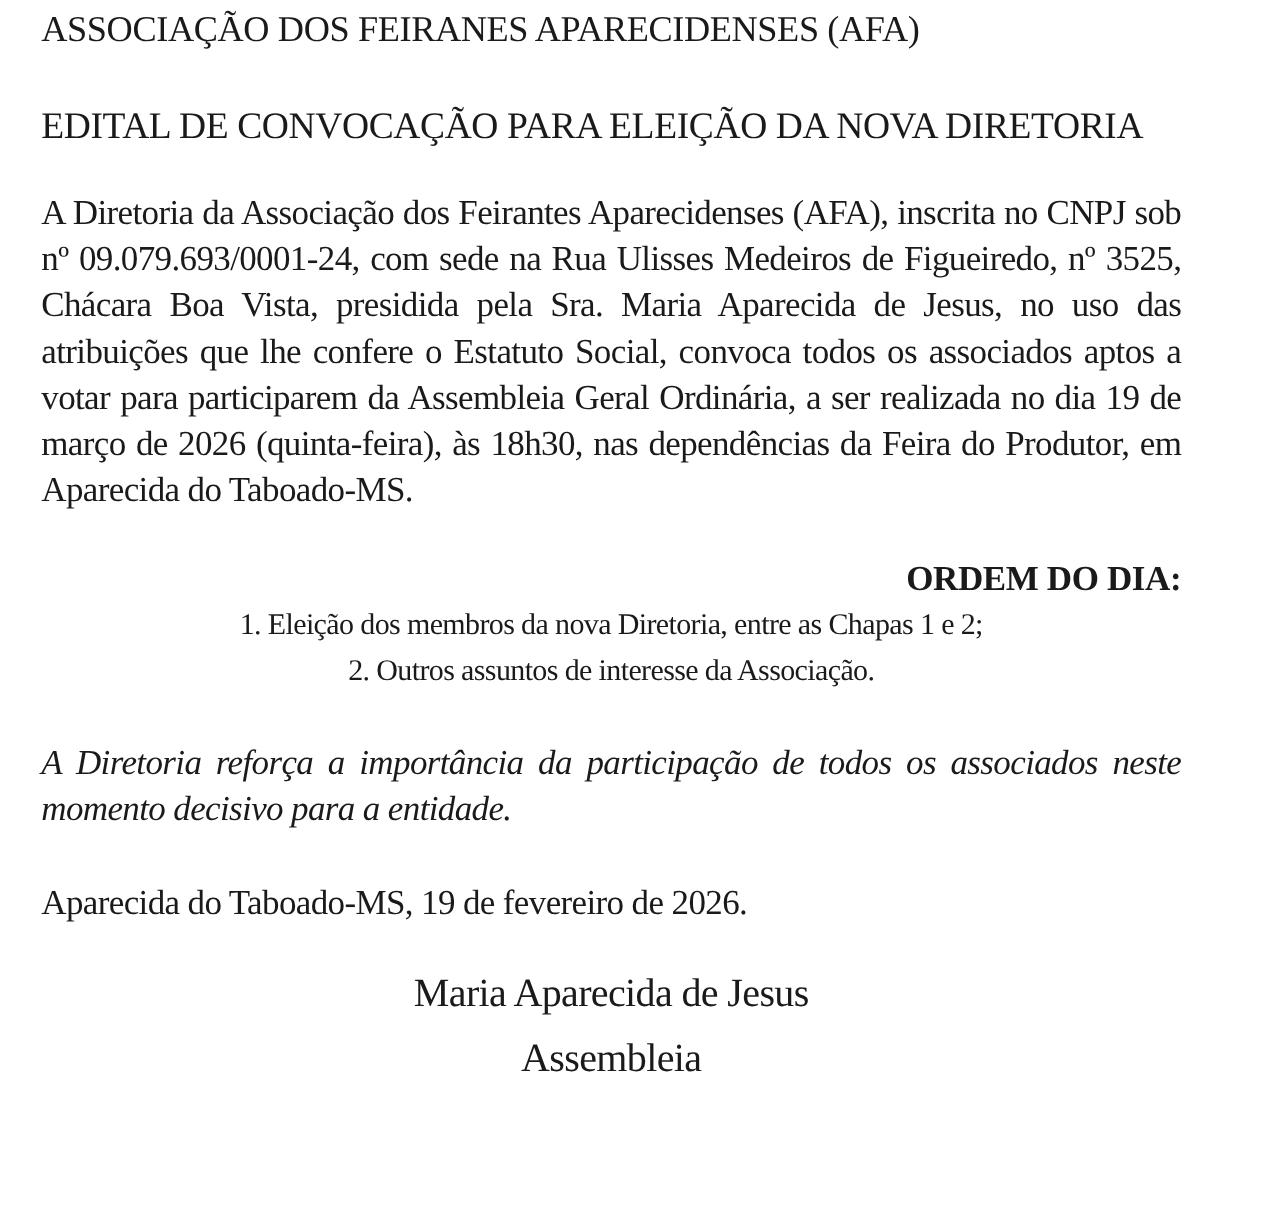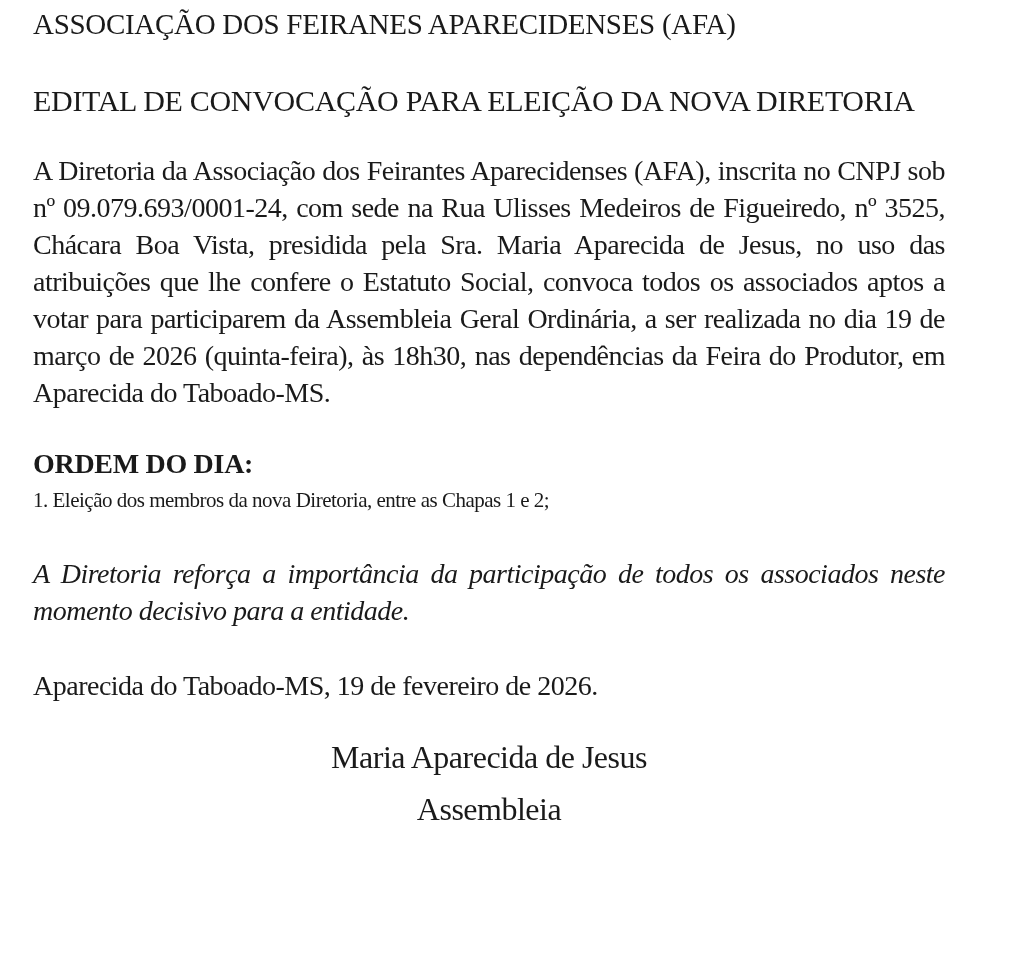--- a/index.html
+++ b/index.html
@@ -45,27 +45,28 @@
   }
   .agenda {
     margin: 0 0 36px 0;
   }
   .agenda-heading {
     font-size: 28px;
     line-height: 37px;
     font-weight: bold;
     letter-spacing: -0.3px;
     margin: 0;
+    text-align: right;
   }
   .agenda-item {
-    font-size: 21px;
+    font-size: 24px;
     line-height: 37px;
     letter-spacing: -0.5px;
     margin: 0;
-    text-align: left;
+    text-align: center;
   }
   .closing-para {
     font-size: 28px;
     line-height: 37px;
     letter-spacing: -0.5px;
     text-align: justify;
     margin: 0 0 38px 0;
     font-style: italic;
   }
   .date-line {
@@ -90,20 +91,21 @@
 
   <p class="org-line">ASSOCIAÇÃO DOS FEIRANES APARECIDENSES (AFA)</p>
 
   <p class="doc-title">EDITAL DE CONVOCAÇÃO PARA ELEIÇÃO DA NOVA DIRETORIA</p>
 
   <p class="para">A Diretoria da Associação dos Feirantes Aparecidenses (AFA), inscrita no CNPJ sob nº 09.079.693/0001-24, com sede na Rua Ulisses Medeiros de Figueiredo, nº 3525, Chácara Boa Vista, presidida pela Sra. Maria Aparecida de Jesus, no uso das atribuições que lhe confere o Estatuto Social, convoca todos os associados aptos a votar para participarem da Assembleia Geral Ordinária, a ser realizada no dia 19 de março de 2026 (quinta-feira), às 18h30, nas dependências da Feira do Produtor, em Aparecida do Taboado-MS.</p>
 
   <div class="agenda">
     <p class="agenda-heading">ORDEM DO DIA:</p>
     <p class="agenda-item">1. Eleição dos membros da nova Diretoria, entre as Chapas 1 e 2;</p>
+    <p class="agenda-item">2. Outros assuntos de interesse da Associação.</p>
   </div>
 
   <p class="closing-para">A Diretoria reforça a importância da participação de todos os associados neste momento decisivo para a entidade.</p>
 
   <p class="date-line">Aparecida do Taboado-MS, 19 de fevereiro de 2026.</p>
 
   <div>
     <p class="sig-name">Maria Aparecida de Jesus</p>
     <p class="sig-role">Assembleia</p>
   </div>

